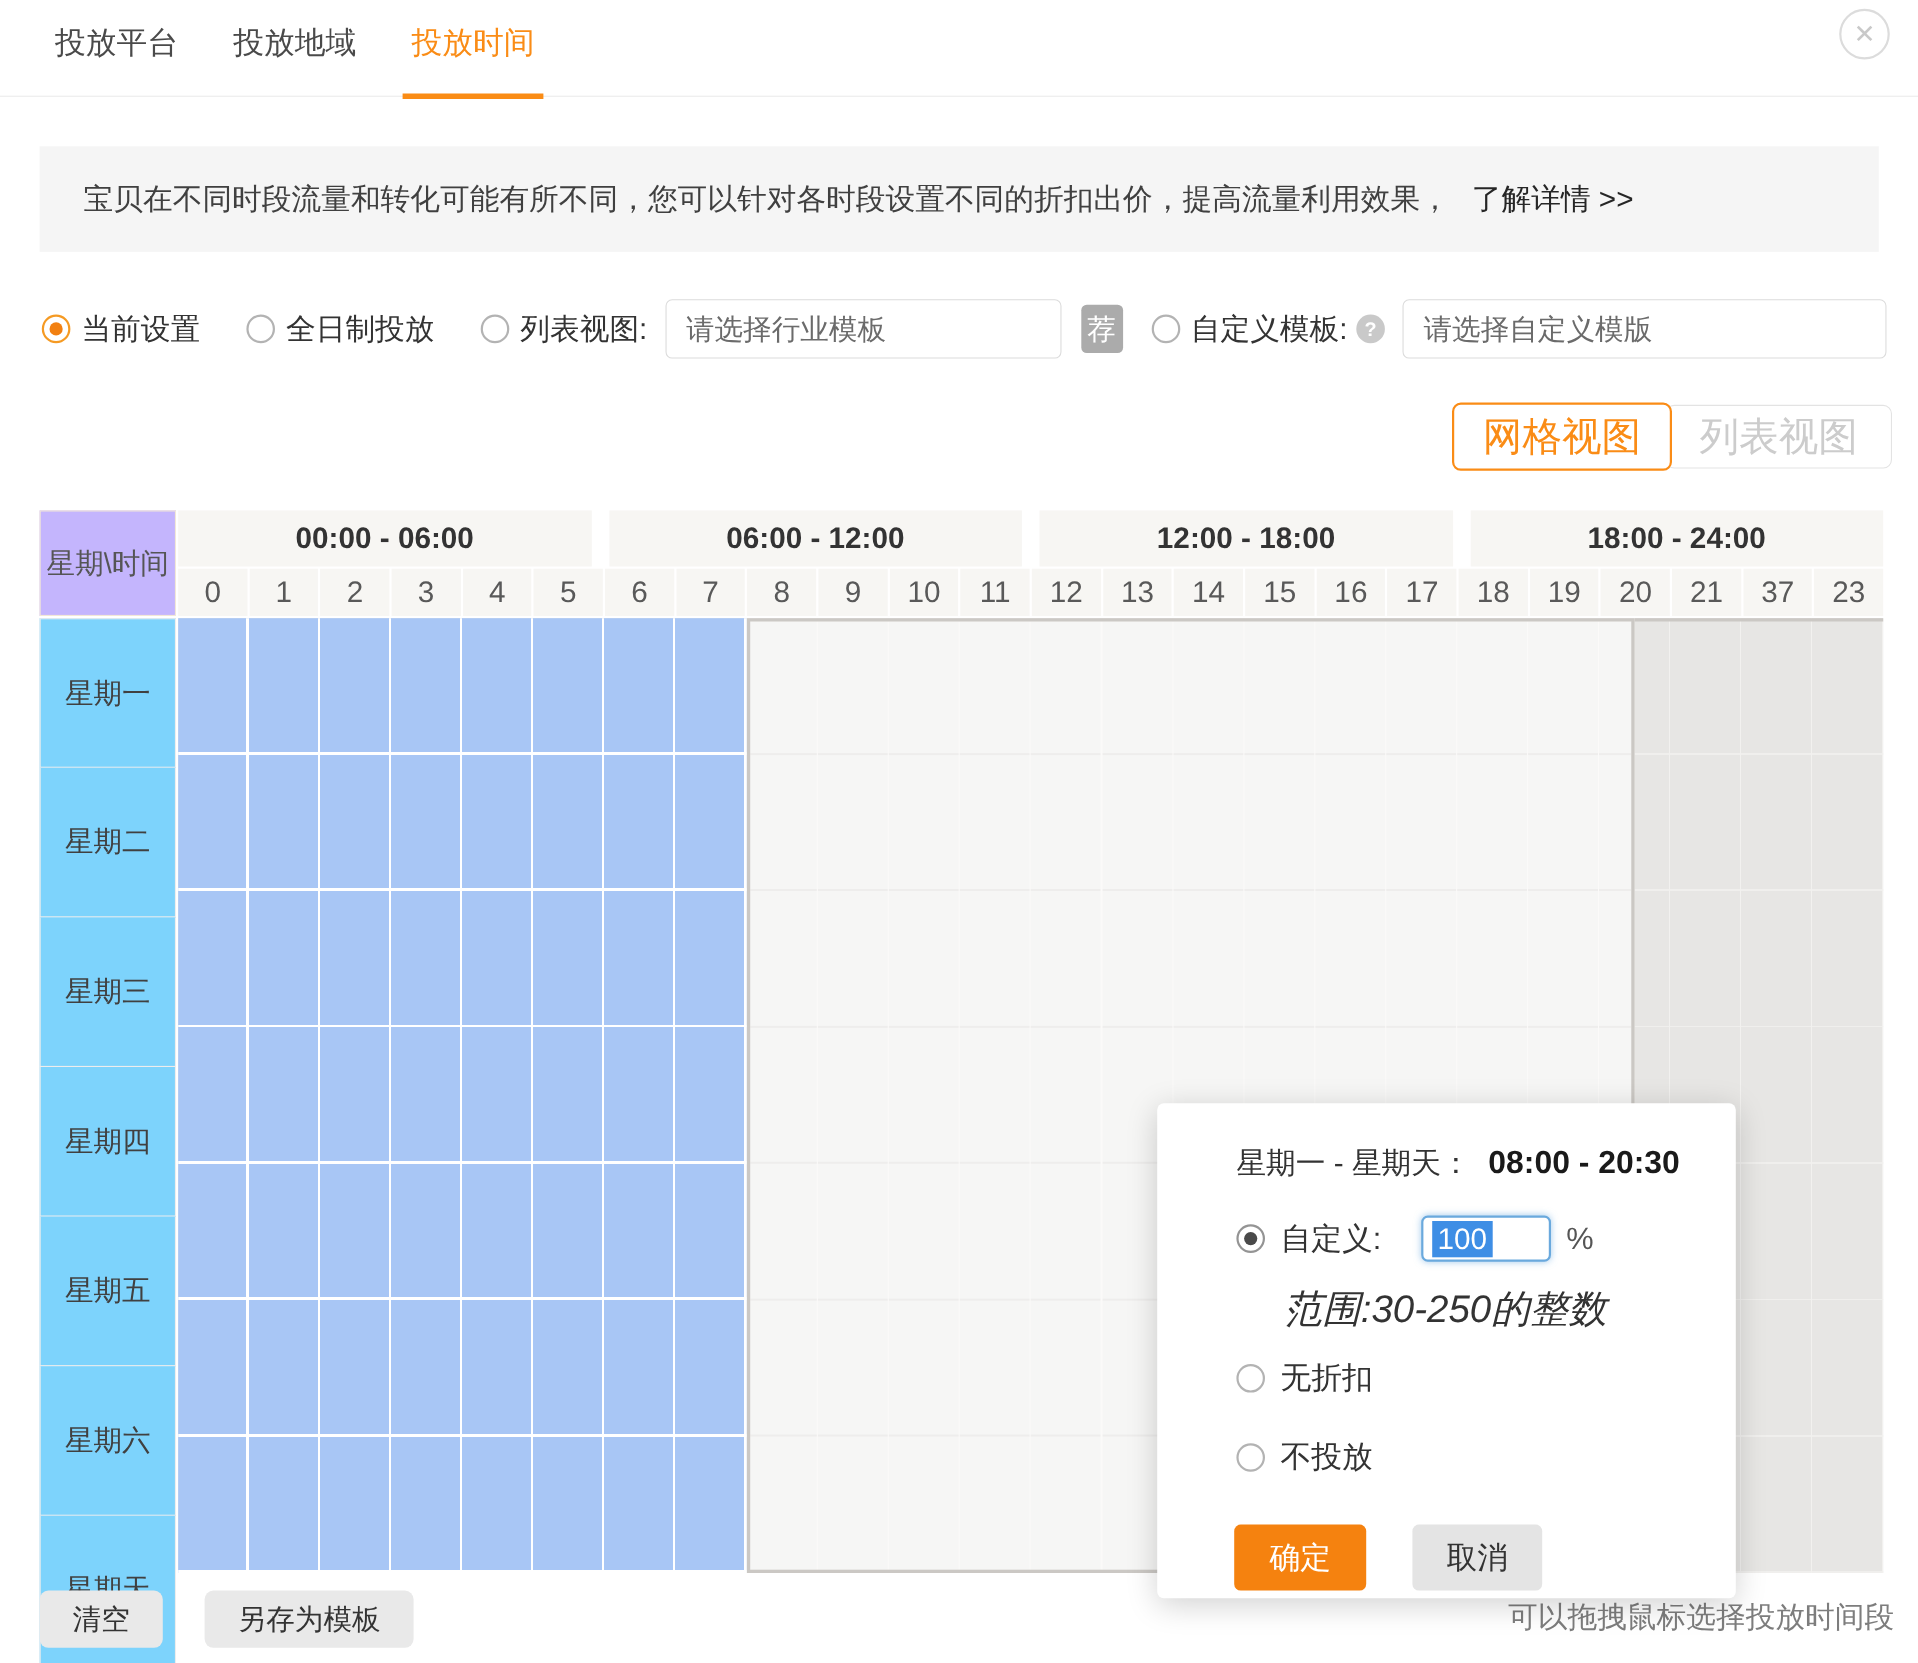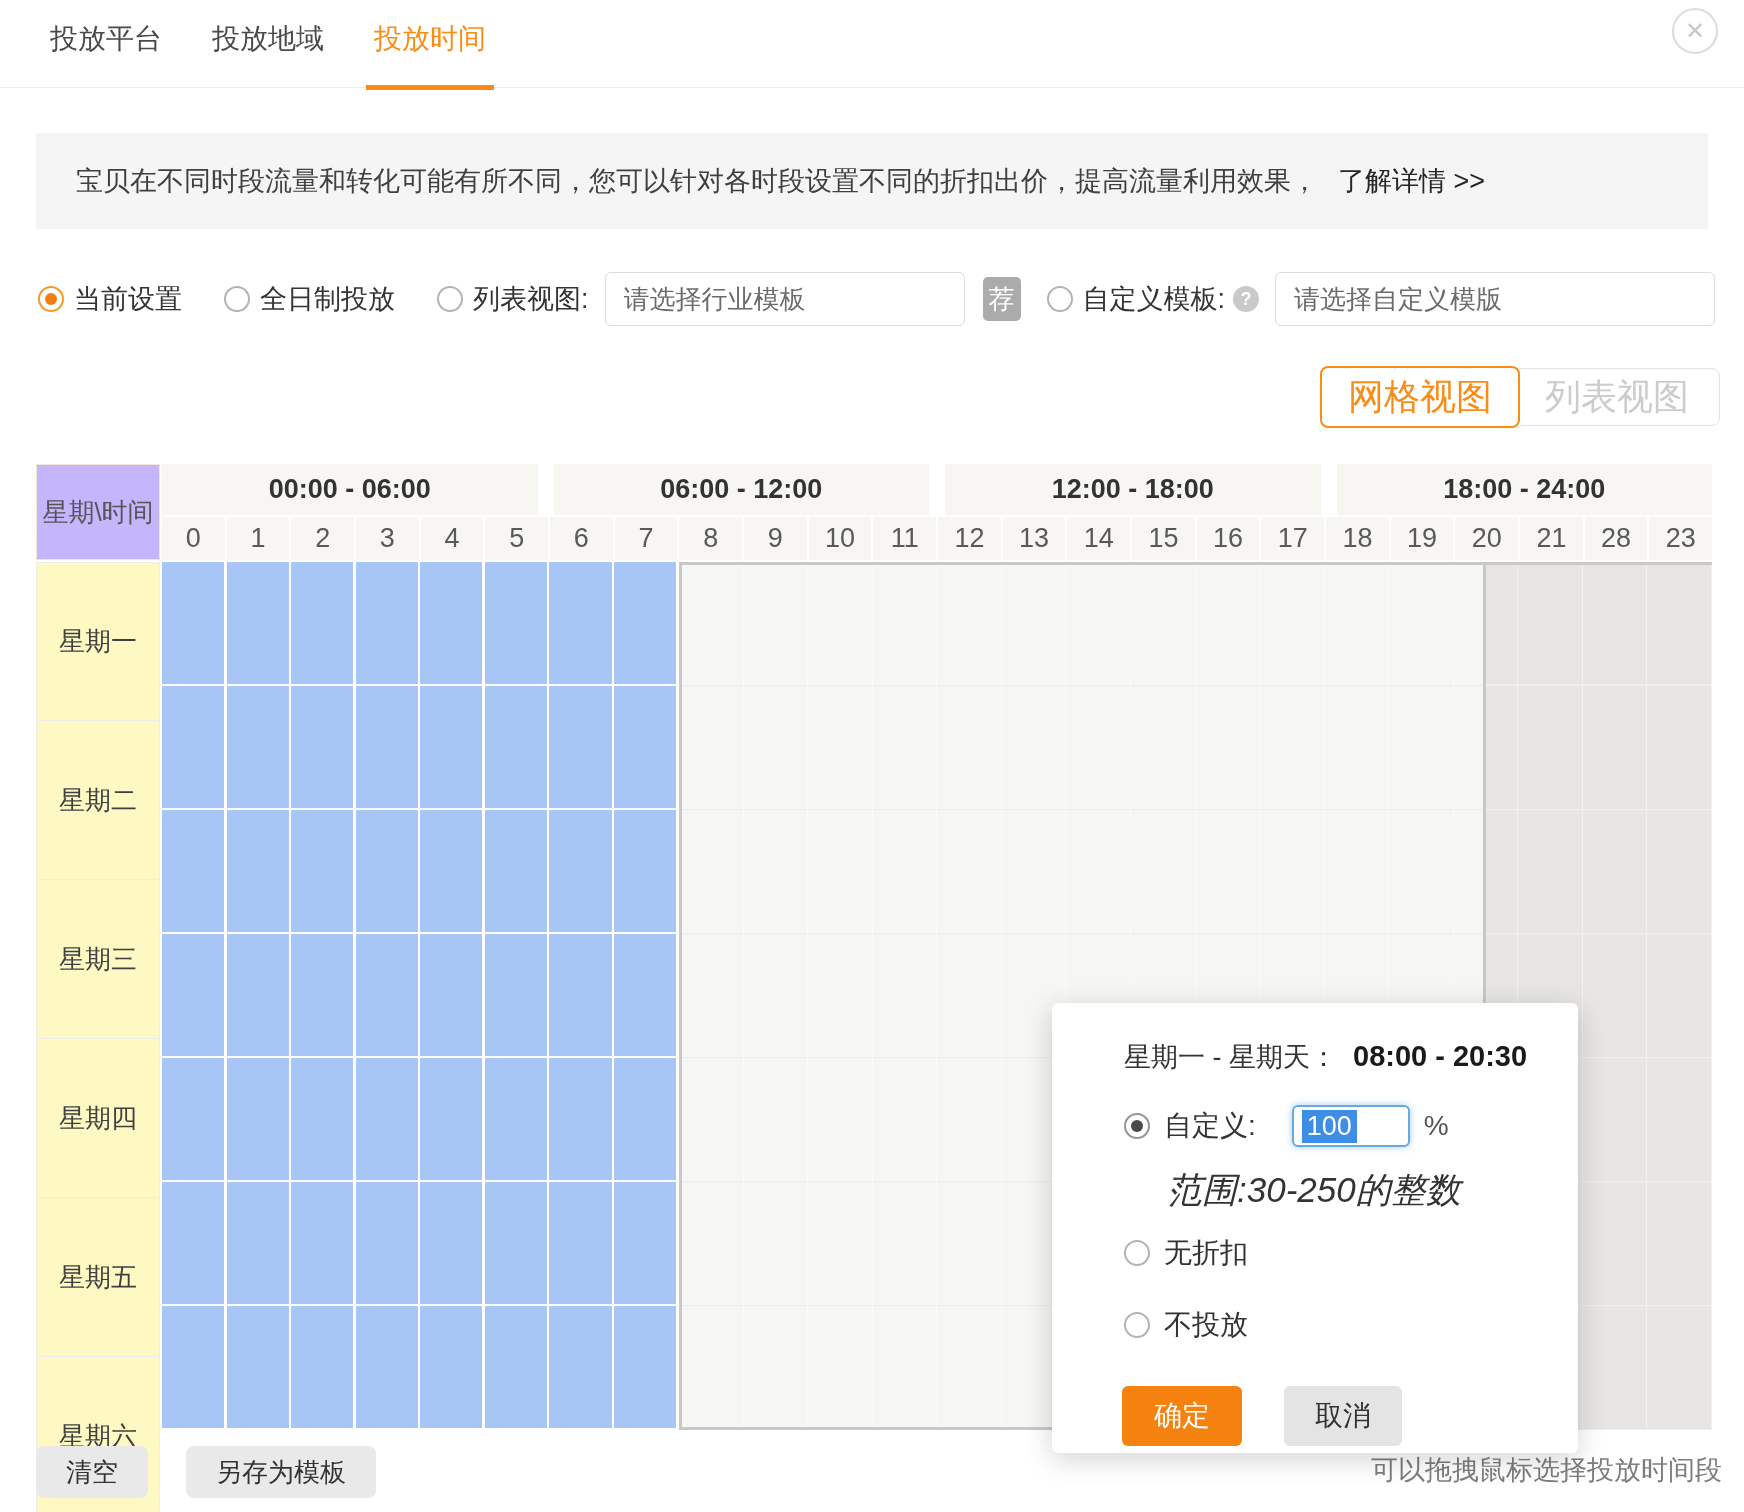--- a/index.html
+++ b/index.html
@@ -55,21 +55,21 @@
   .corner{position:absolute;left:0;top:0;width:124px;height:96px;background:#c4b5fd;
     border:1px solid #f2e7d7;box-sizing:border-box;display:flex;align-items:center;justify-content:center;
     font-size:26px;color:#555;}
   .ranges{position:absolute;left:126px;top:0;width:1550px;height:51px;display:flex;gap:16px;}
   .range-cell{flex:1;background:#f7f6f3;display:flex;align-items:center;justify-content:center;
     font-weight:bold;font-size:27px;color:#333;}
   .hours{position:absolute;left:126px;top:53px;width:1550px;height:43px;display:flex;gap:2px;}
   .hour-cell{flex:1;background:#f7f6f3;display:flex;align-items:center;justify-content:center;
     font-size:27px;color:#595959;}
   .day-col{position:absolute;left:0;top:98px;width:124px;}
-  .day-label{height:159px;box-sizing:border-box;border:1px solid #ededed;border-top:none;background:#fef9c3;
+  .day-label{height:136px;box-sizing:border-box;border:1px solid #ededed;border-top:none;background:#7dd3fc;
     display:flex;align-items:center;justify-content:center;font-size:26px;color:#404040;}
   .day-label:first-child{border-top:1px solid #ededed;}
   .cells{position:absolute;left:126px;top:98px;width:1550px;height:868px;
     background:
       repeating-linear-gradient(to right,transparent 0,transparent 63.58px,#f2f1ef 63.58px,#f2f1ef 64.58px),
       repeating-linear-gradient(to bottom,transparent 0,transparent 122.5px,#f0efed 122.5px,#f0efed 124px),
       #e7e6e4;cursor:pointer;}
   .blue-block{position:absolute;left:0;top:0;width:517px;height:868px;
     background:
       repeating-linear-gradient(to right,transparent 0,transparent 62.08px,#fff 62.08px,#fff 64.58px),
@@ -178,21 +178,21 @@
       <div class="hour-cell">12</div>
       <div class="hour-cell">13</div>
       <div class="hour-cell">14</div>
       <div class="hour-cell">15</div>
       <div class="hour-cell">16</div>
       <div class="hour-cell">17</div>
       <div class="hour-cell">18</div>
       <div class="hour-cell">19</div>
       <div class="hour-cell">20</div>
       <div class="hour-cell">21</div>
-      <div class="hour-cell">28</div>
+      <div class="hour-cell">37</div>
       <div class="hour-cell">23</div>
     </div>
   <div class="day-col" id="day-labels">
       <div class="day-label">星期一</div>
       <div class="day-label">星期二</div>
       <div class="day-label">星期三</div>
       <div class="day-label">星期四</div>
       <div class="day-label">星期五</div>
       <div class="day-label">星期六</div>
       <div class="day-label">星期天</div>

